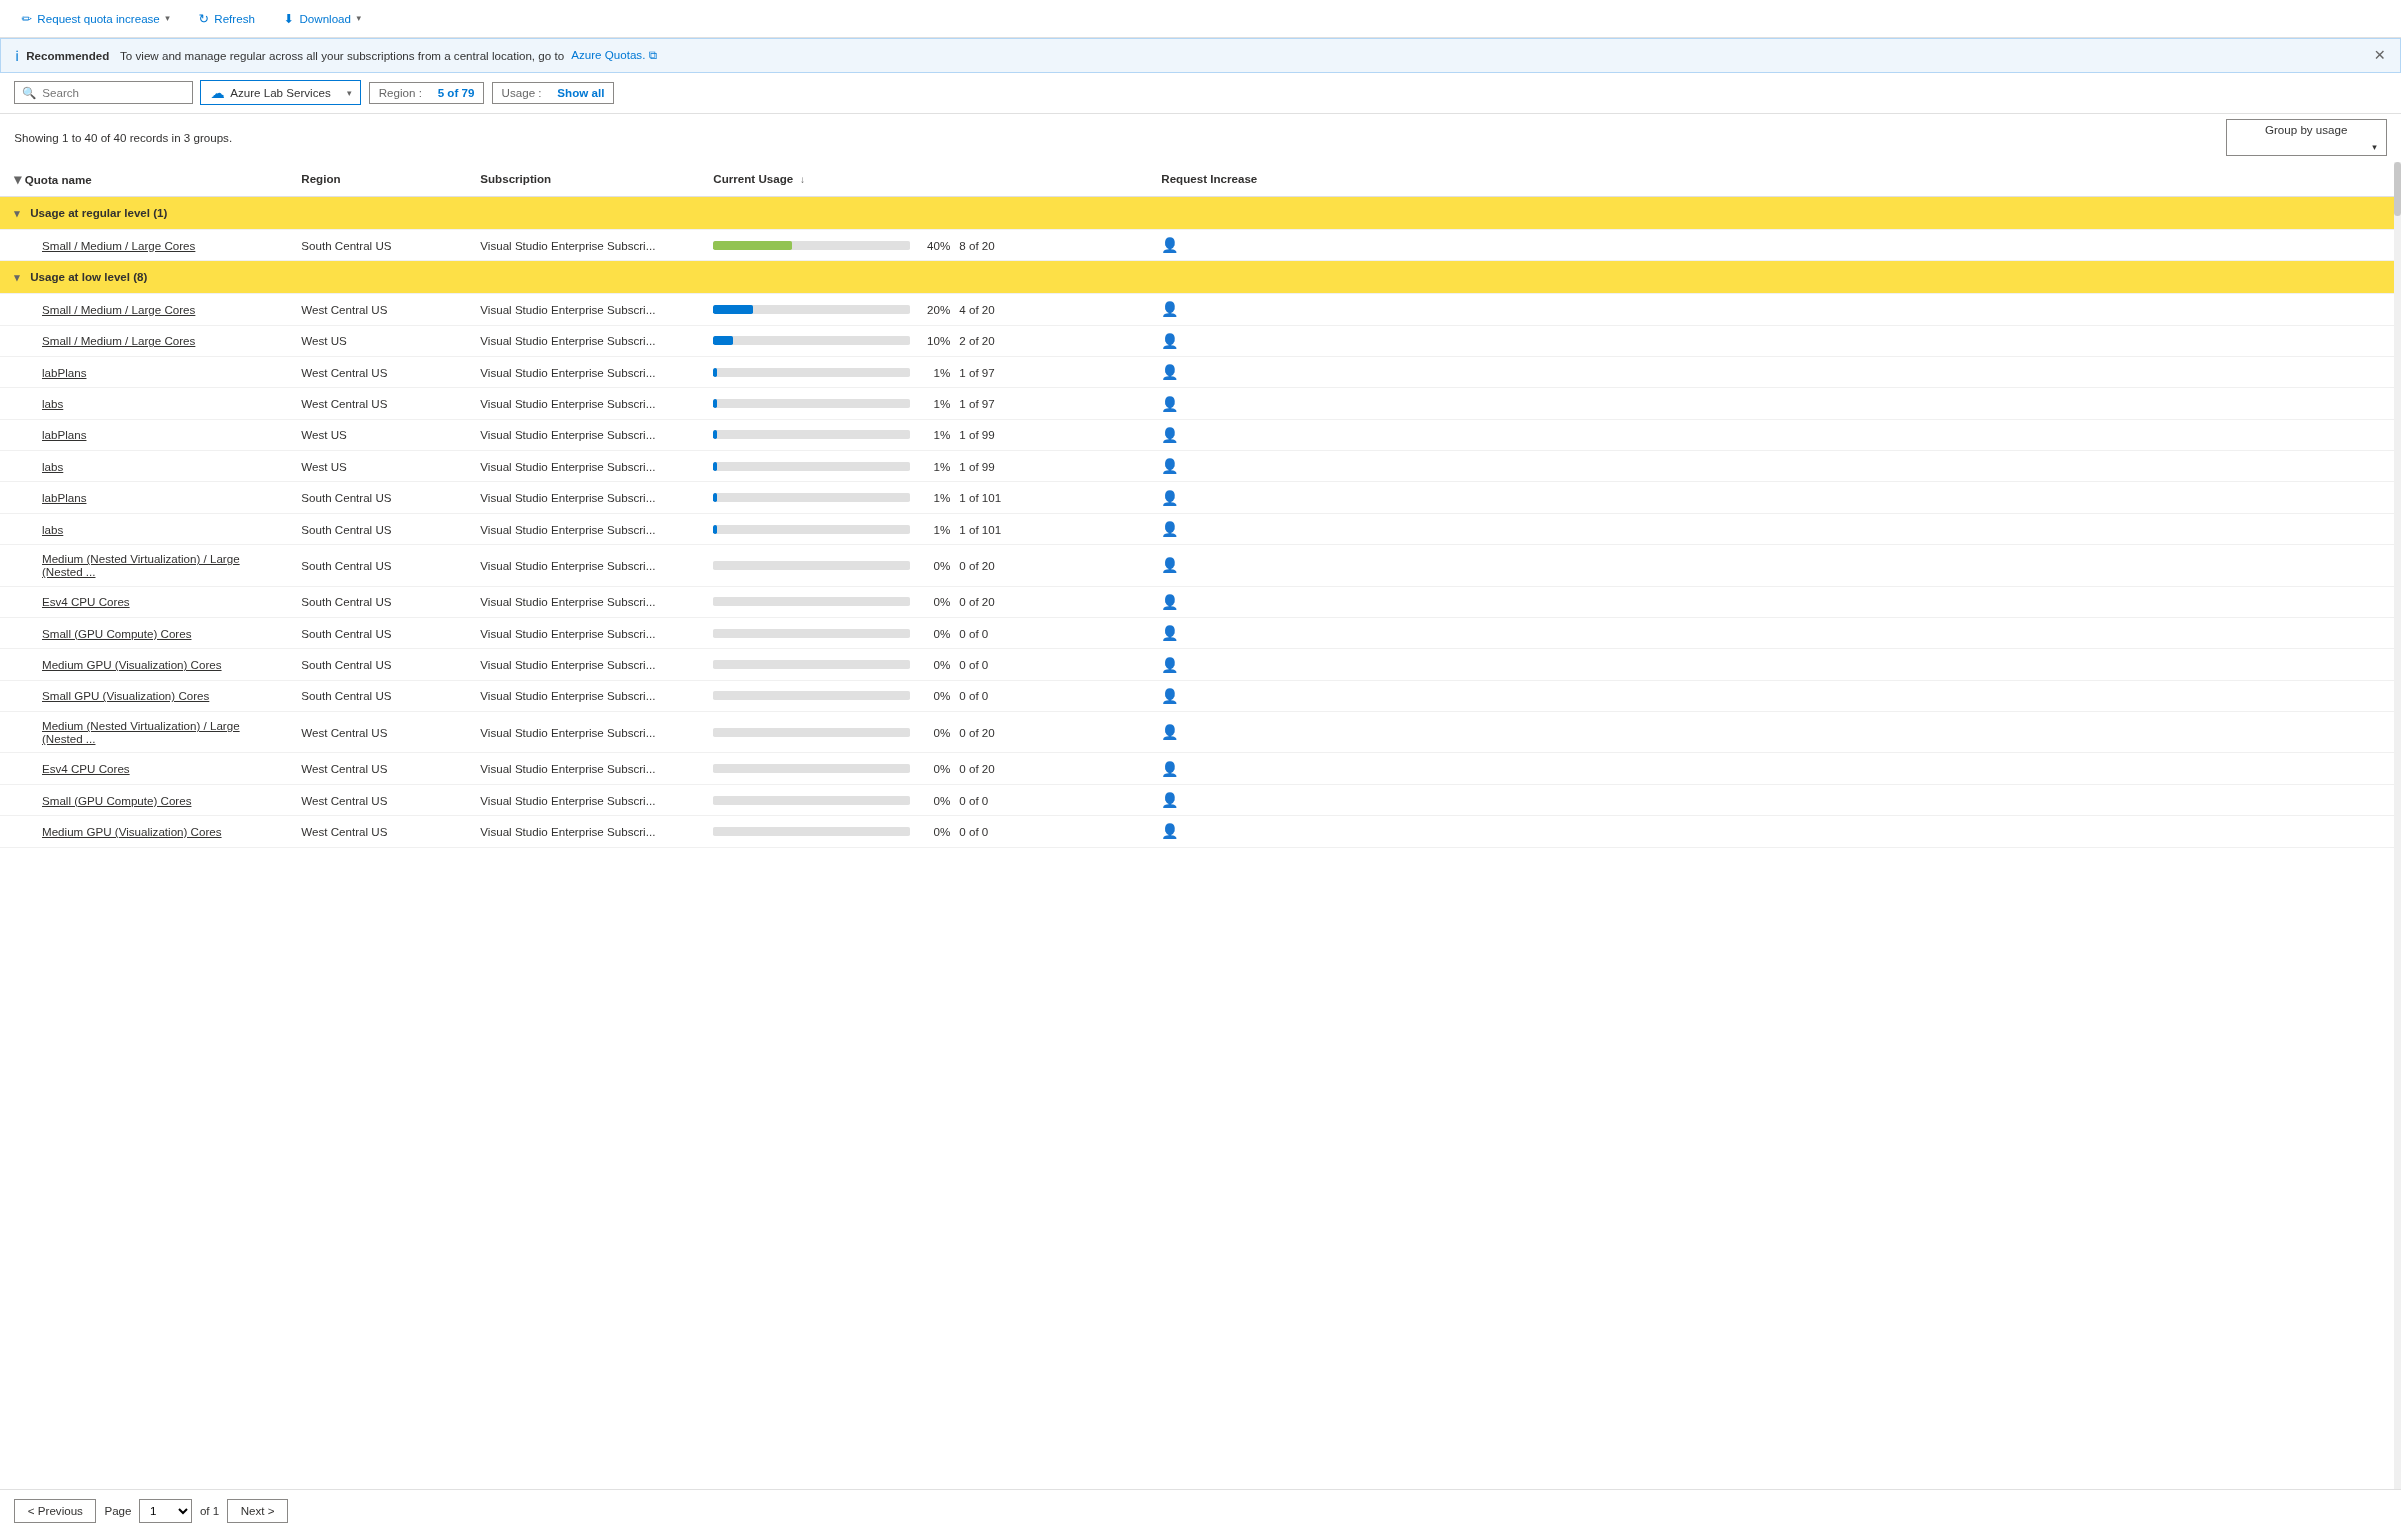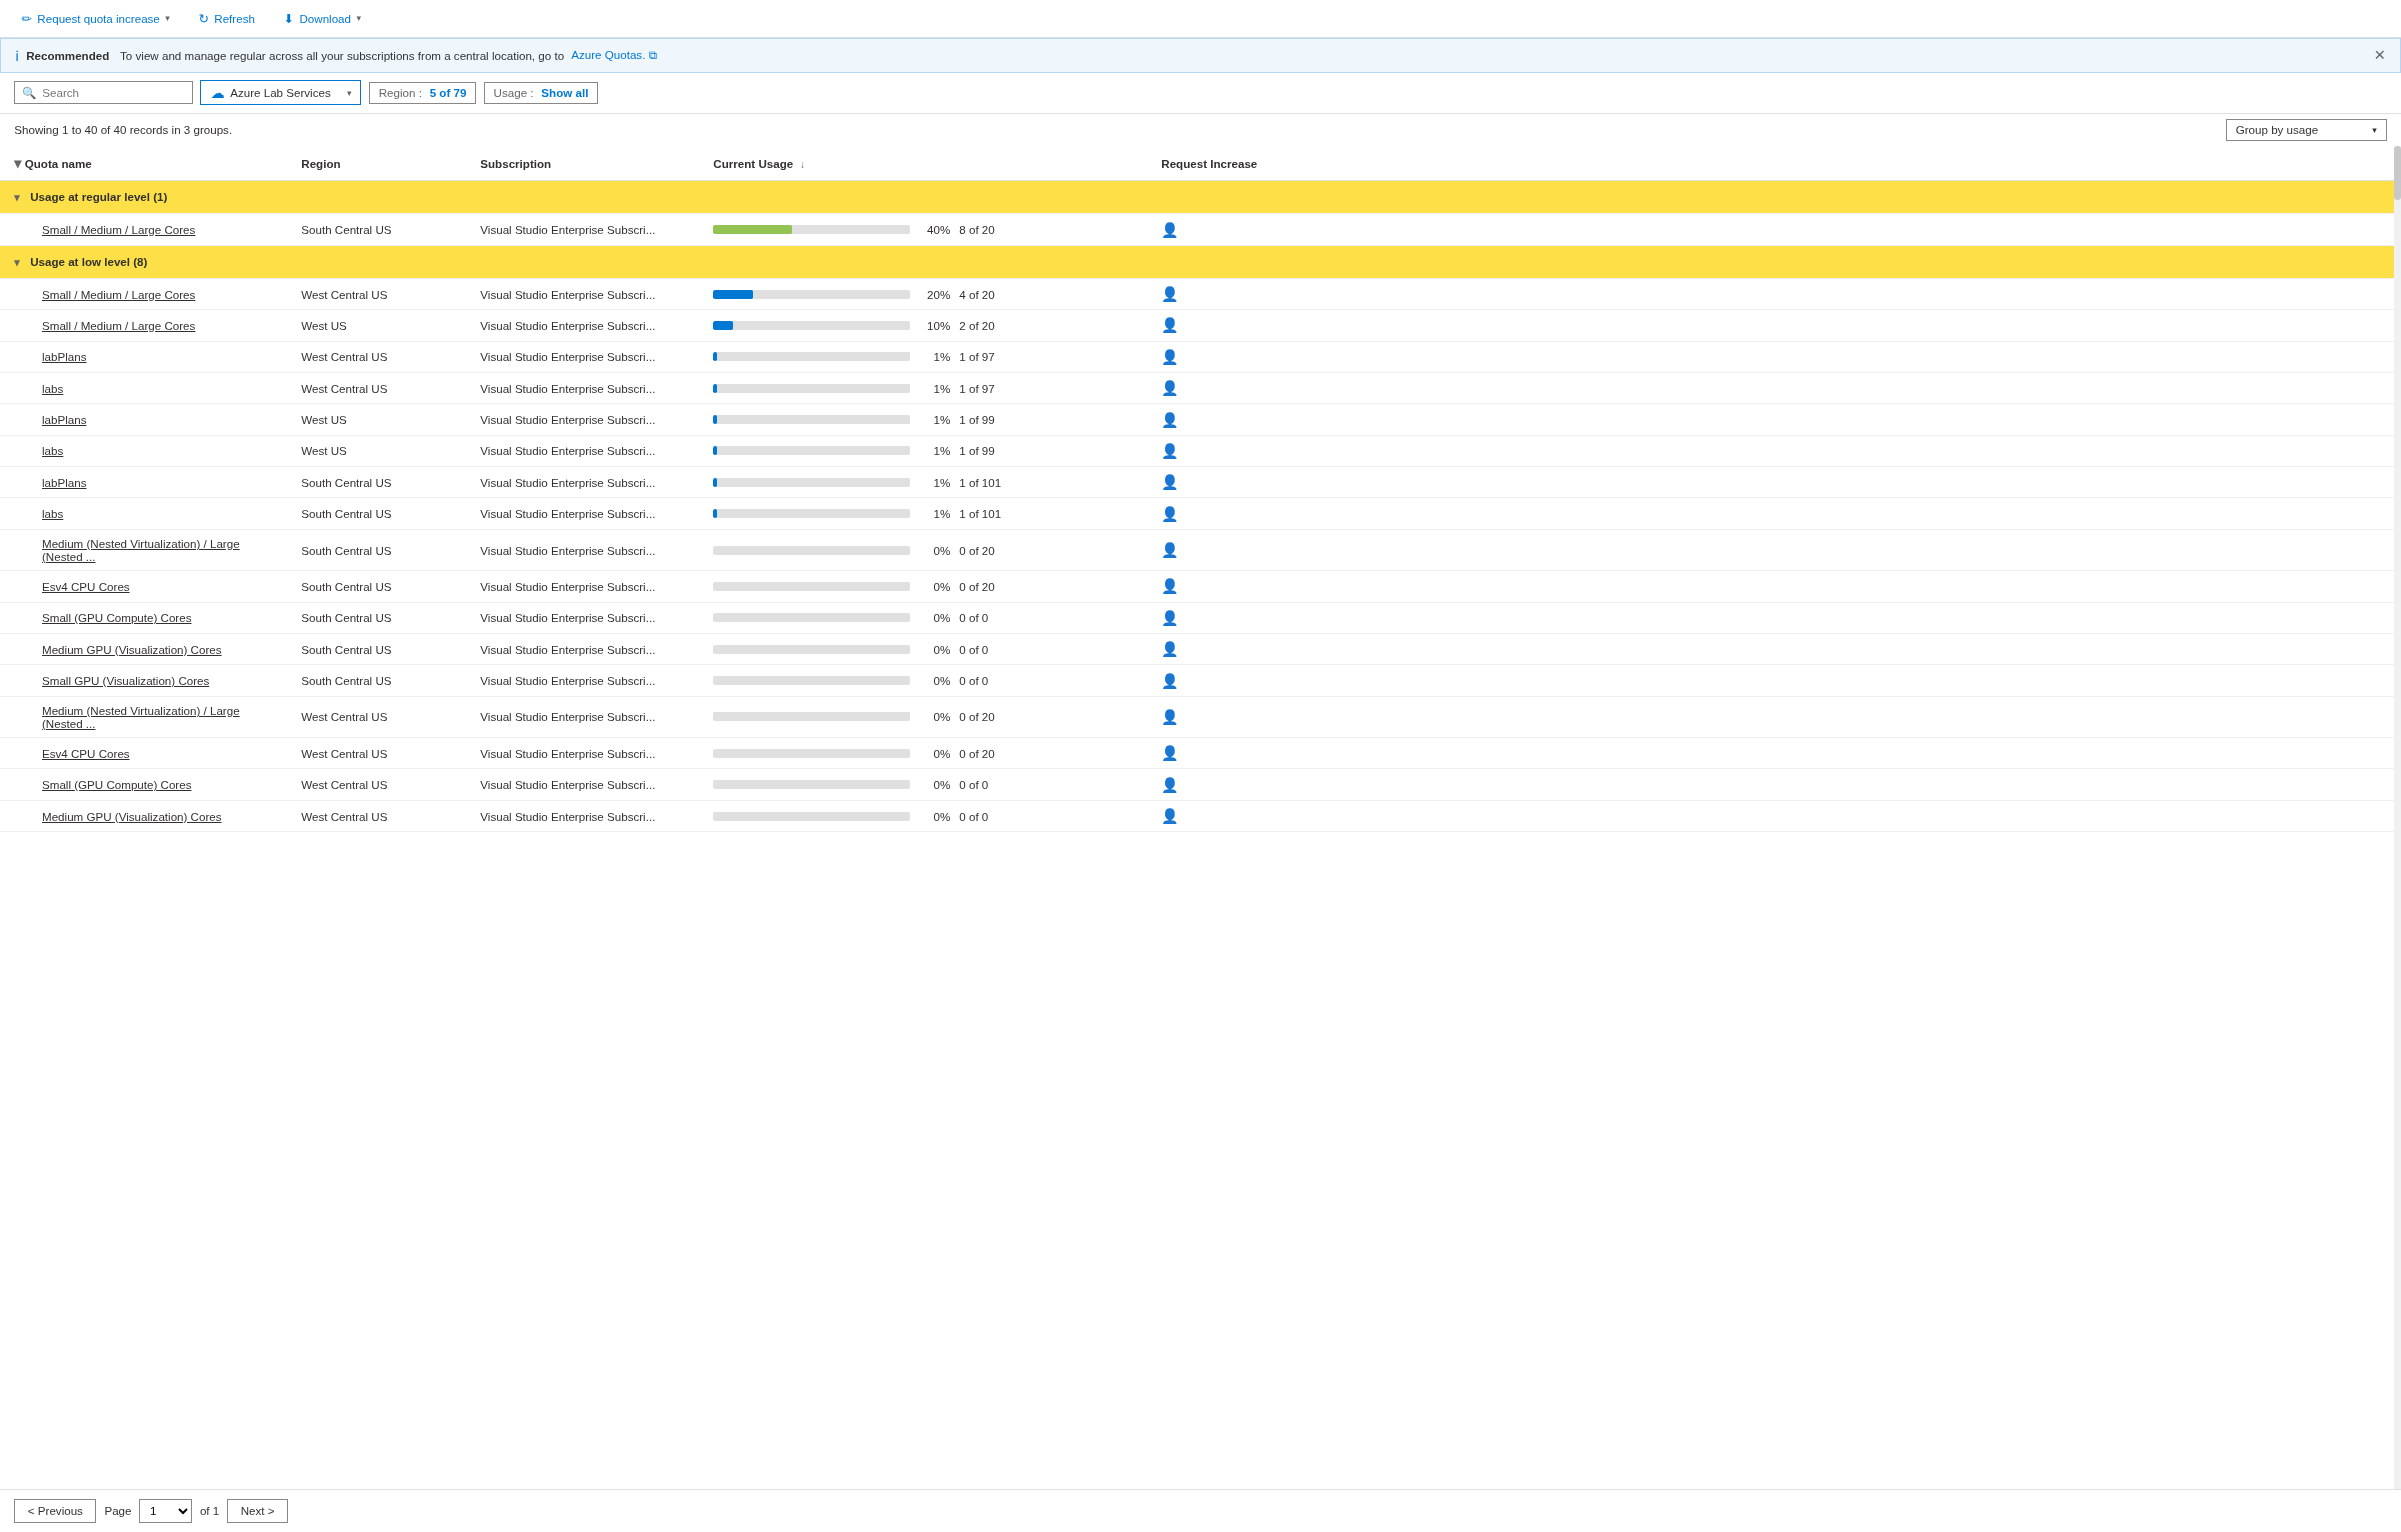--- a/index.html
+++ b/index.html
@@ -85,21 +85,21 @@
       font-size: 11.6px;
       color: #333;
       min-width: 161px;
     }
     .filter-dropdown .cloud-icon { color: #0078d4; font-size: 14.3px; }
     .filter-dropdown .chev { font-size: 9px; color: #666; margin-left: auto; }
 
     .filter-pill {
       display: flex;
       align-items: center;
-      gap: 6px;
+      gap: 14px;
       border: 0.9px solid #8a8886;
       padding: 3.6px 9px;
       cursor: pointer;
       background: #fff;
       font-size: 11.6px;
       color: #333;
     }
     .filter-pill .label { color: #666; margin-right: 1.8px; }
     .filter-pill .value { color: #0078d4; font-weight: 600; }
 
@@ -116,20 +116,21 @@
       display: flex;
       align-items: center;
       gap: 5.4px;
       border: 0.9px solid #8a8886;
       padding: 3.6px 9px;
       cursor: pointer;
       background: #fff;
       font-size: 11.6px;
       color: #333;
       min-width: 161px;
+      flex-direction: column;
     }
     .group-by-dropdown .chev { margin-left: auto; font-size: 9px; }
 
     
     .table-container {
       overflow-y: auto;
       flex: 1;
       position: relative;
     }
     table {

